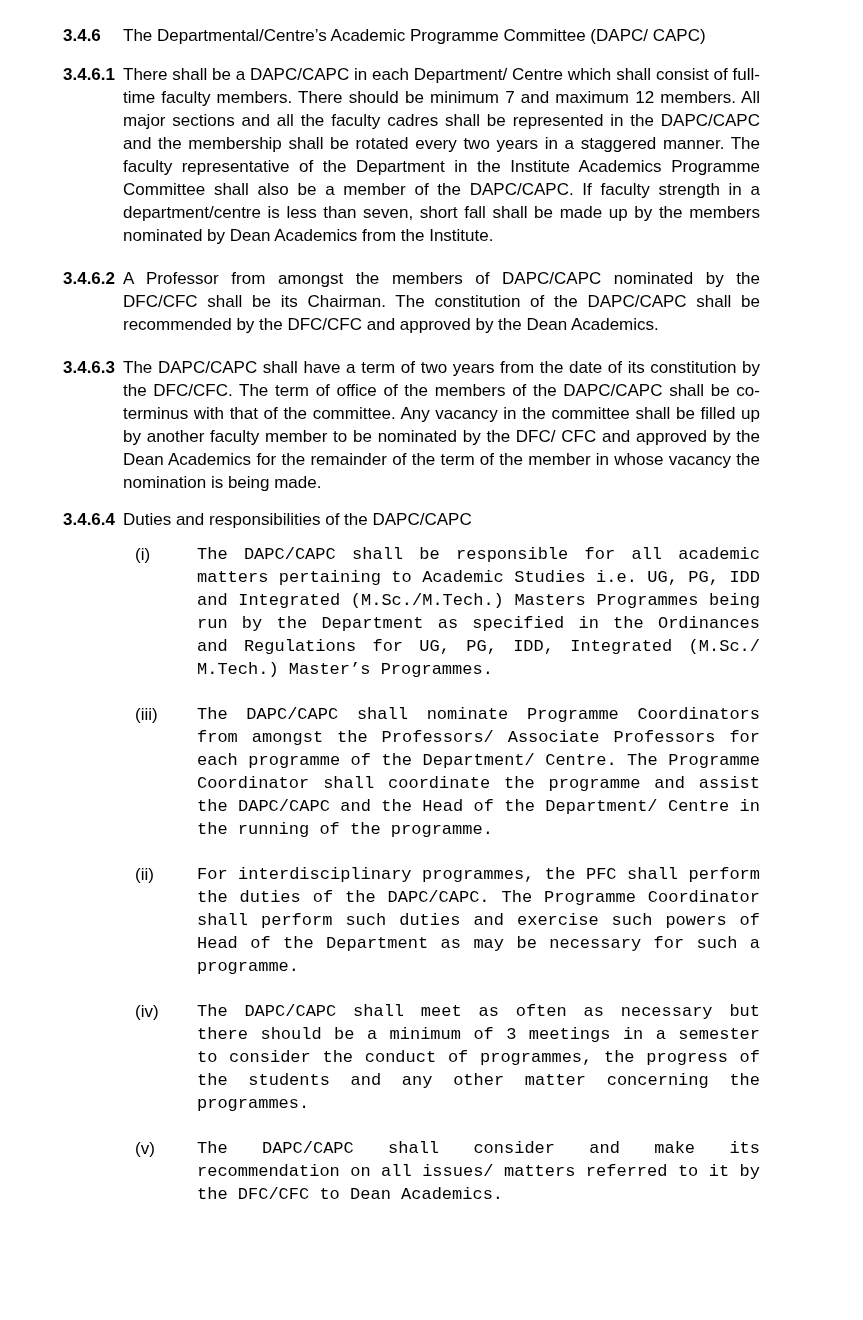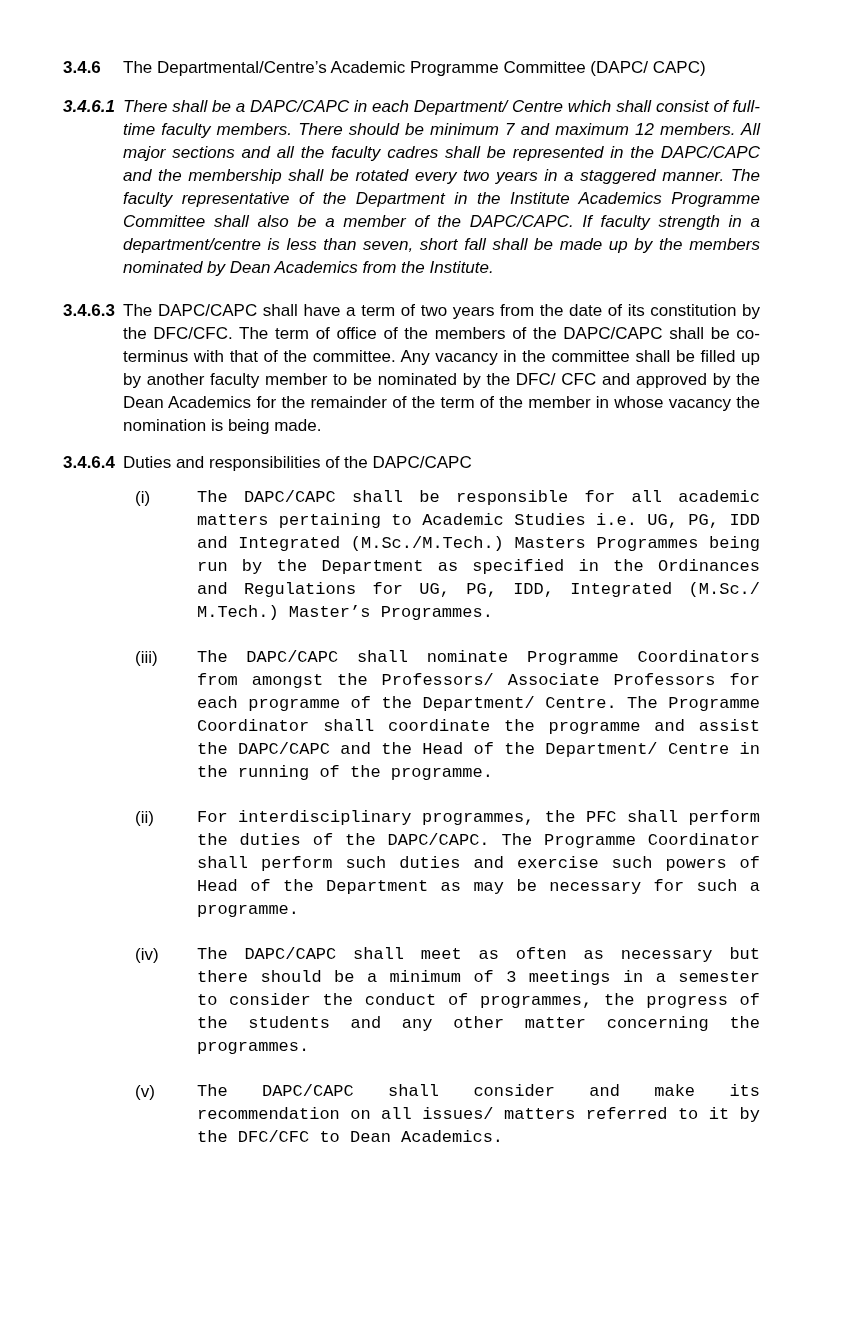--- a/index.html
+++ b/index.html
@@ -6,21 +6,21 @@
     margin: 0;
     padding: 0;
     background: #ffffff;
   }
   .page {
     position: relative;
     width: 863px;
     height: 1320px;
     background: #ffffff;
     box-sizing: border-box;
-    padding: 56px 103px 0 63px;
+    padding: 24px 103px 0 63px;
     font-family: "Liberation Sans", sans-serif;
     font-size: 17px;
     line-height: 23px;
     color: #000000;
     overflow: hidden;
   }
   .row {
     display: flex;
     align-items: flex-start;
   }
@@ -28,21 +28,21 @@
     flex: 0 0 60px;
     font-weight: bold;
     white-space: nowrap;
   }
   .row .body {
     flex: 1 1 auto;
     text-align: justify;
   }
   .bold { font-weight: normal; }
   .mb-heading { margin-bottom: 16px; }
-  .mb-para { margin-bottom: 20px; font-style: italic; }
+  .mb-para { margin-bottom: 20px; }
   .mb-para-sm { margin-bottom: 14px; }
   .mb-subheading { margin-bottom: 12px; }
   .duties-list {
     margin-left: 72px;
   }
   .list-row {
     display: flex;
     align-items: flex-start;
     margin-bottom: 22px;
   }
@@ -65,20 +65,24 @@
   <div class="row mb-heading">
     <div class="num">3.4.6</div>
     <div class="body bold">The Departmental/Centre’s Academic Programme Committee (DAPC/ CAPC)</div>
   </div>
 
   <div class="row mb-para">
     <div class="num">3.4.6.1</div>
     <div class="body">There shall be a DAPC/CAPC in each Department/ Centre which shall consist of full-time faculty members. There should be minimum 7 and maximum 12 members. All major sections and all the faculty cadres shall be represented in the DAPC/CAPC and the membership shall be rotated every two years in a staggered manner.  The faculty representative of the Department in the Institute Academics Programme Committee shall also be a member of the DAPC/CAPC. If faculty strength in a department/centre is less than seven, short fall shall be made up by the members nominated by Dean Academics from the Institute.</div>
   </div>
 
+  <div class="row mb-para">
+    <div class="num">3.4.6.2</div>
+    <div class="body">A Professor from amongst the members of DAPC/CAPC nominated by the DFC/CFC shall be its Chairman. The constitution of the DAPC/CAPC shall be recommended by the DFC/CFC and approved by the Dean Academics.</div>
+  </div>
 
   <div class="row mb-para-sm">
     <div class="num">3.4.6.3</div>
     <div class="body">The DAPC/CAPC shall have a term of two years from the date of its constitution by the DFC/CFC. The term of office of the members of the DAPC/CAPC shall be co-terminus with that of the committee. Any vacancy in the committee shall be filled up by another faculty member to be nominated by the DFC/ CFC and approved by the Dean Academics for the remainder of the term of the member in whose vacancy the nomination is being made.</div>
   </div>
 
   <div class="row mb-subheading">
     <div class="num">3.4.6.4</div>
     <div class="body bold">Duties and responsibilities of the DAPC/CAPC</div>
   </div>

